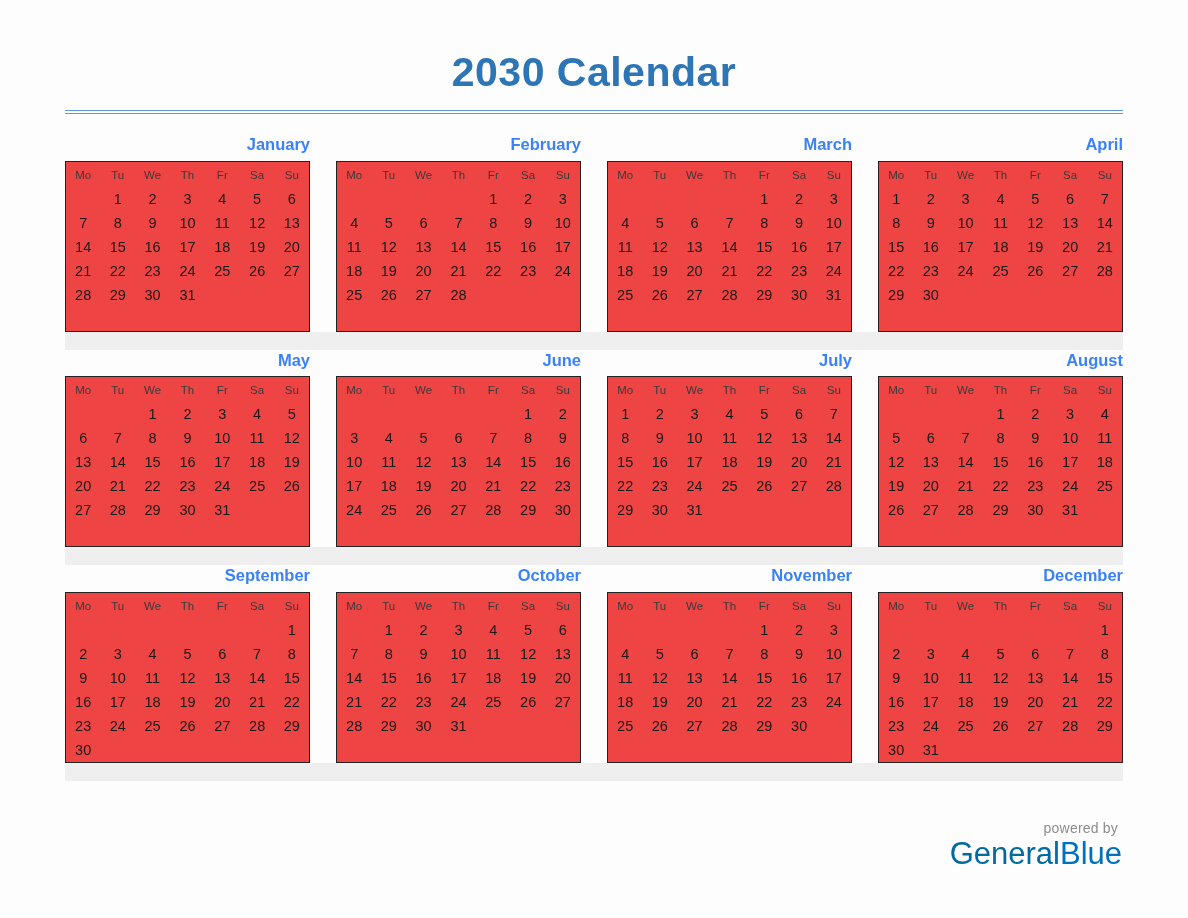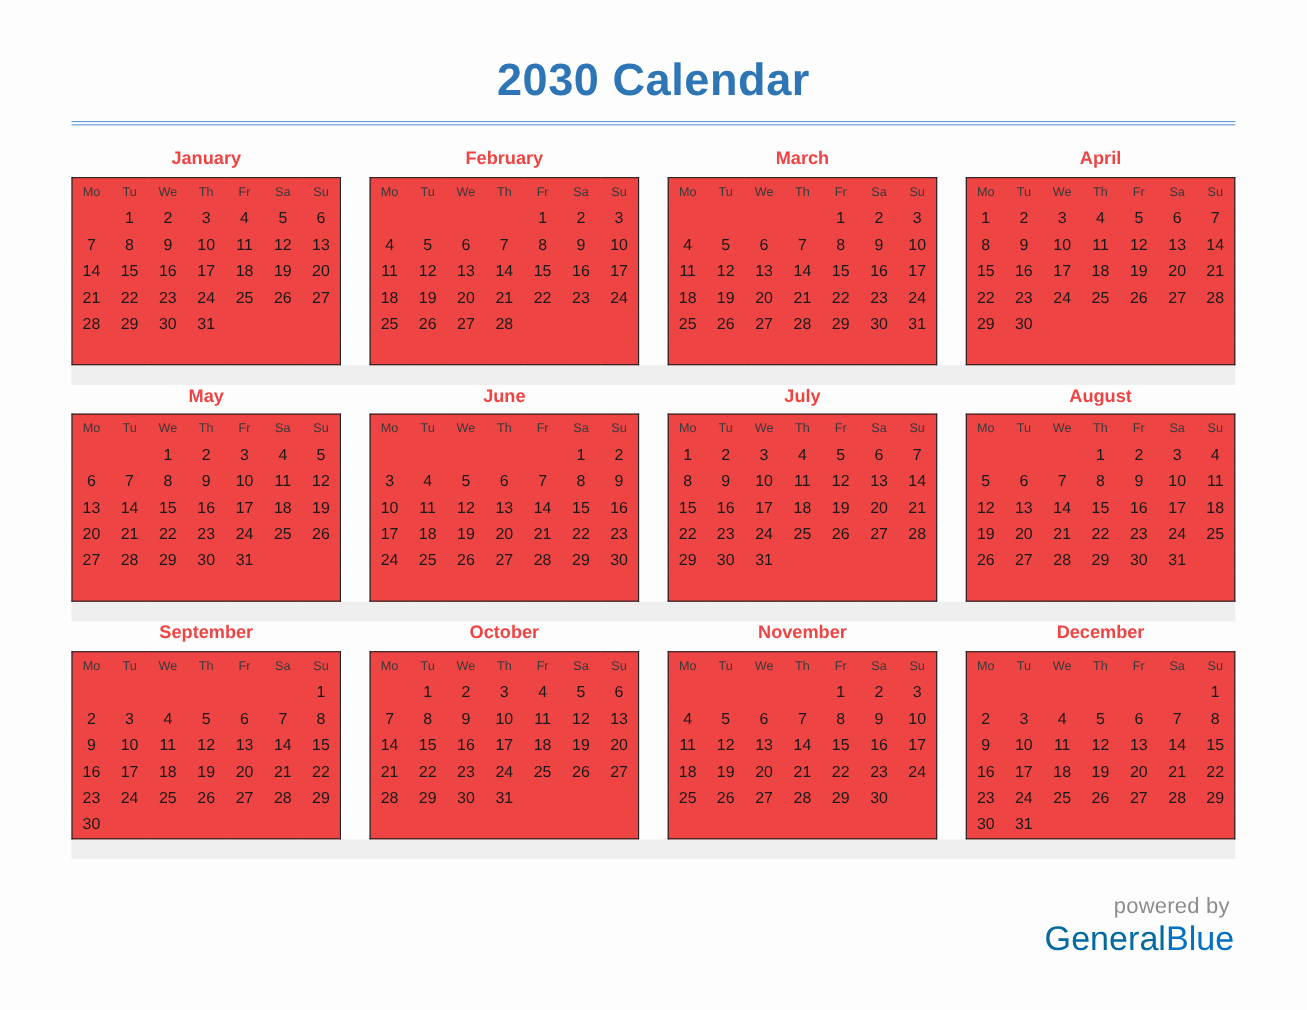--- a/index.html
+++ b/index.html
@@ -56,24 +56,24 @@
   .row-gap {
     width: 1058px;
     height: 18px;
     margin: 0 auto;
     background: #efefef;
   }
   .month {
     width: 245px;
   }
   .month-name {
-    text-align: center;
+    text-align: right;
     font-size: 16.5px;
     font-weight: bold;
-    color: #ef4444;
+    color: #3b82f6;
     padding-bottom: 6px;
     line-height: 1.25;
   }
   table.month-table {
     width: 245px;
     border-collapse: collapse;
     border: 1px solid #222222;
     background: #ef4444;
     table-layout: fixed;
   }
@@ -95,21 +95,21 @@
   td.empty { color: transparent; }
 
   
   .footer {
     position: absolute;
     right: 66px;
     bottom: 46px;
     text-align: right;
   }
   .powered-by {
-    font-size: 20px;
+    font-size: 14px;
     color: #8c8c8c;
     letter-spacing: 0.2px;
     padding-right: 4px;
     line-height: 1.2;
   }
   .brand {
     font-size: 31px;
     line-height: 1.15;
     white-space: nowrap;
   }

